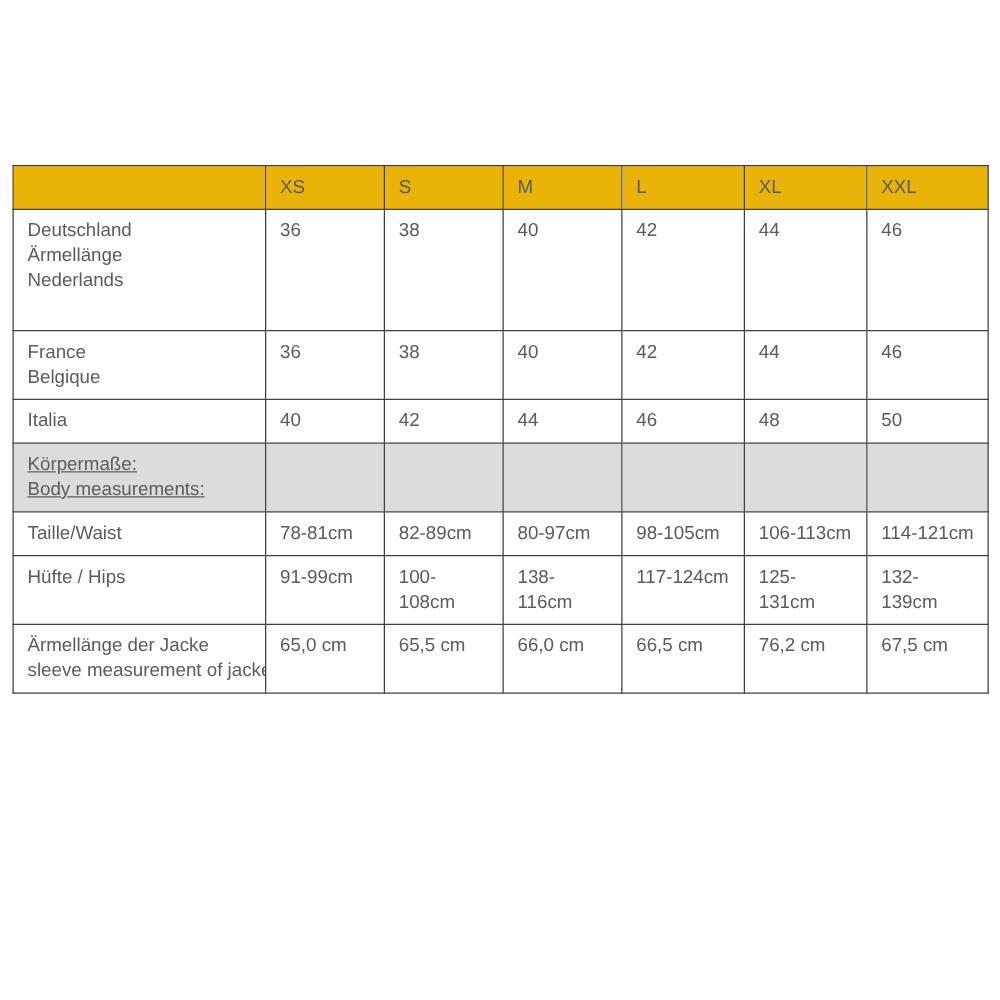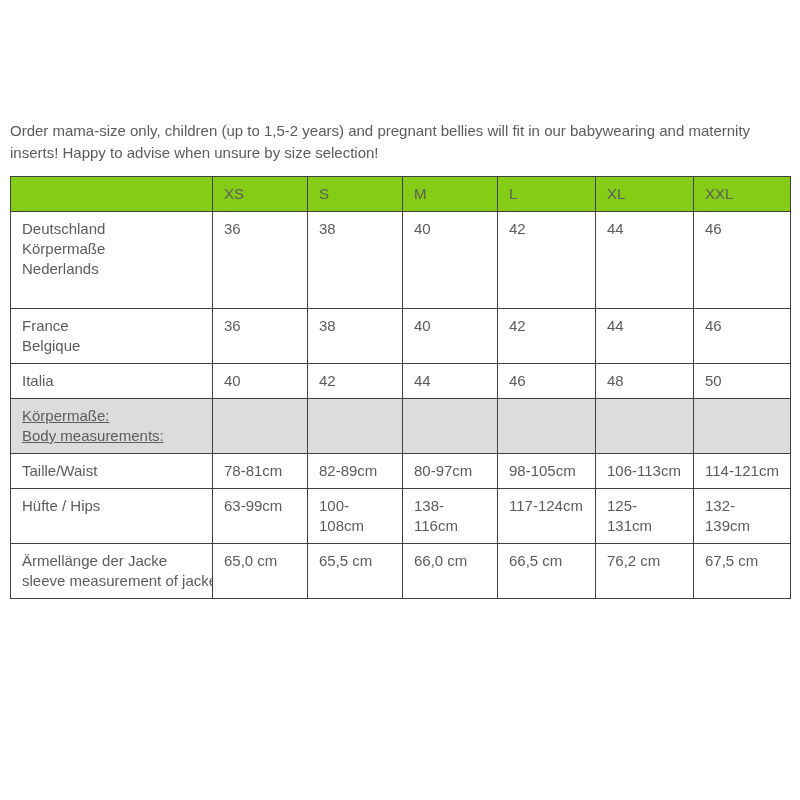--- a/index.html
+++ b/index.html
@@ -34,37 +34,36 @@
   table.size-chart th,
   table.size-chart td {
     border: 1px solid #404040;
     padding: 7px 11px;
     text-align: left;
     vertical-align: top;
     font-weight: normal;
     overflow: hidden;
   }
   table.size-chart thead th {
-    background: #84cc16;
+    background: #eab308;
     height: 20px;
   }
   table.size-chart tr.section td {
     background: #dcdcdc;
     text-decoration: underline;
   }
   table.size-chart tr.row-tall td {
     padding-bottom: 29px;
   }
   .label-cell div { white-space: nowrap; }
 </style>
 </head>
 <body>
 
 <div class="page">
-  <p class="intro">Order mama-size only, children (up to 1,5-2 years) and pregnant bellies will fit in our babywearing and maternity inserts! Happy to advise when unsure by size selection!</p>
 
   <table class="size-chart">
     <colgroup>
       <col style="width:202px">
       <col style="width:95px">
       <col style="width:95px">
       <col style="width:95px">
       <col style="width:98px">
       <col style="width:98px">
       <col style="width:97px">
@@ -77,21 +76,21 @@
           <th>M</th>
           <th>L</th>
           <th>XL</th>
           <th>XXL</th>
         </tr>
     </thead>
     <tbody>
         <tr class="row-tall">
           <td class="label-cell">
             <div>Deutschland</div>
-            <div>Körpermaße</div>
+            <div>Ärmellänge</div>
             <div>Nederlands</div>
           </td>
           <td>36</td>
           <td>38</td>
           <td>40</td>
           <td>42</td>
           <td>44</td>
           <td>46</td>
         </tr>
         <tr>
@@ -137,21 +136,21 @@
           <td>82-89cm</td>
           <td>80-97cm</td>
           <td>98-105cm</td>
           <td>106-113cm</td>
           <td>114-121cm</td>
         </tr>
         <tr>
           <td class="label-cell">
             <div>Hüfte / Hips</div>
           </td>
-          <td>63-99cm</td>
+          <td>91-99cm</td>
           <td>100-108cm</td>
           <td>138-116cm</td>
           <td>117-124cm</td>
           <td>125-131cm</td>
           <td>132-139cm</td>
         </tr>
         <tr>
           <td class="label-cell">
             <div>Ärmellänge der Jacke</div>
             <div>sleeve measurement of jacket</div>

